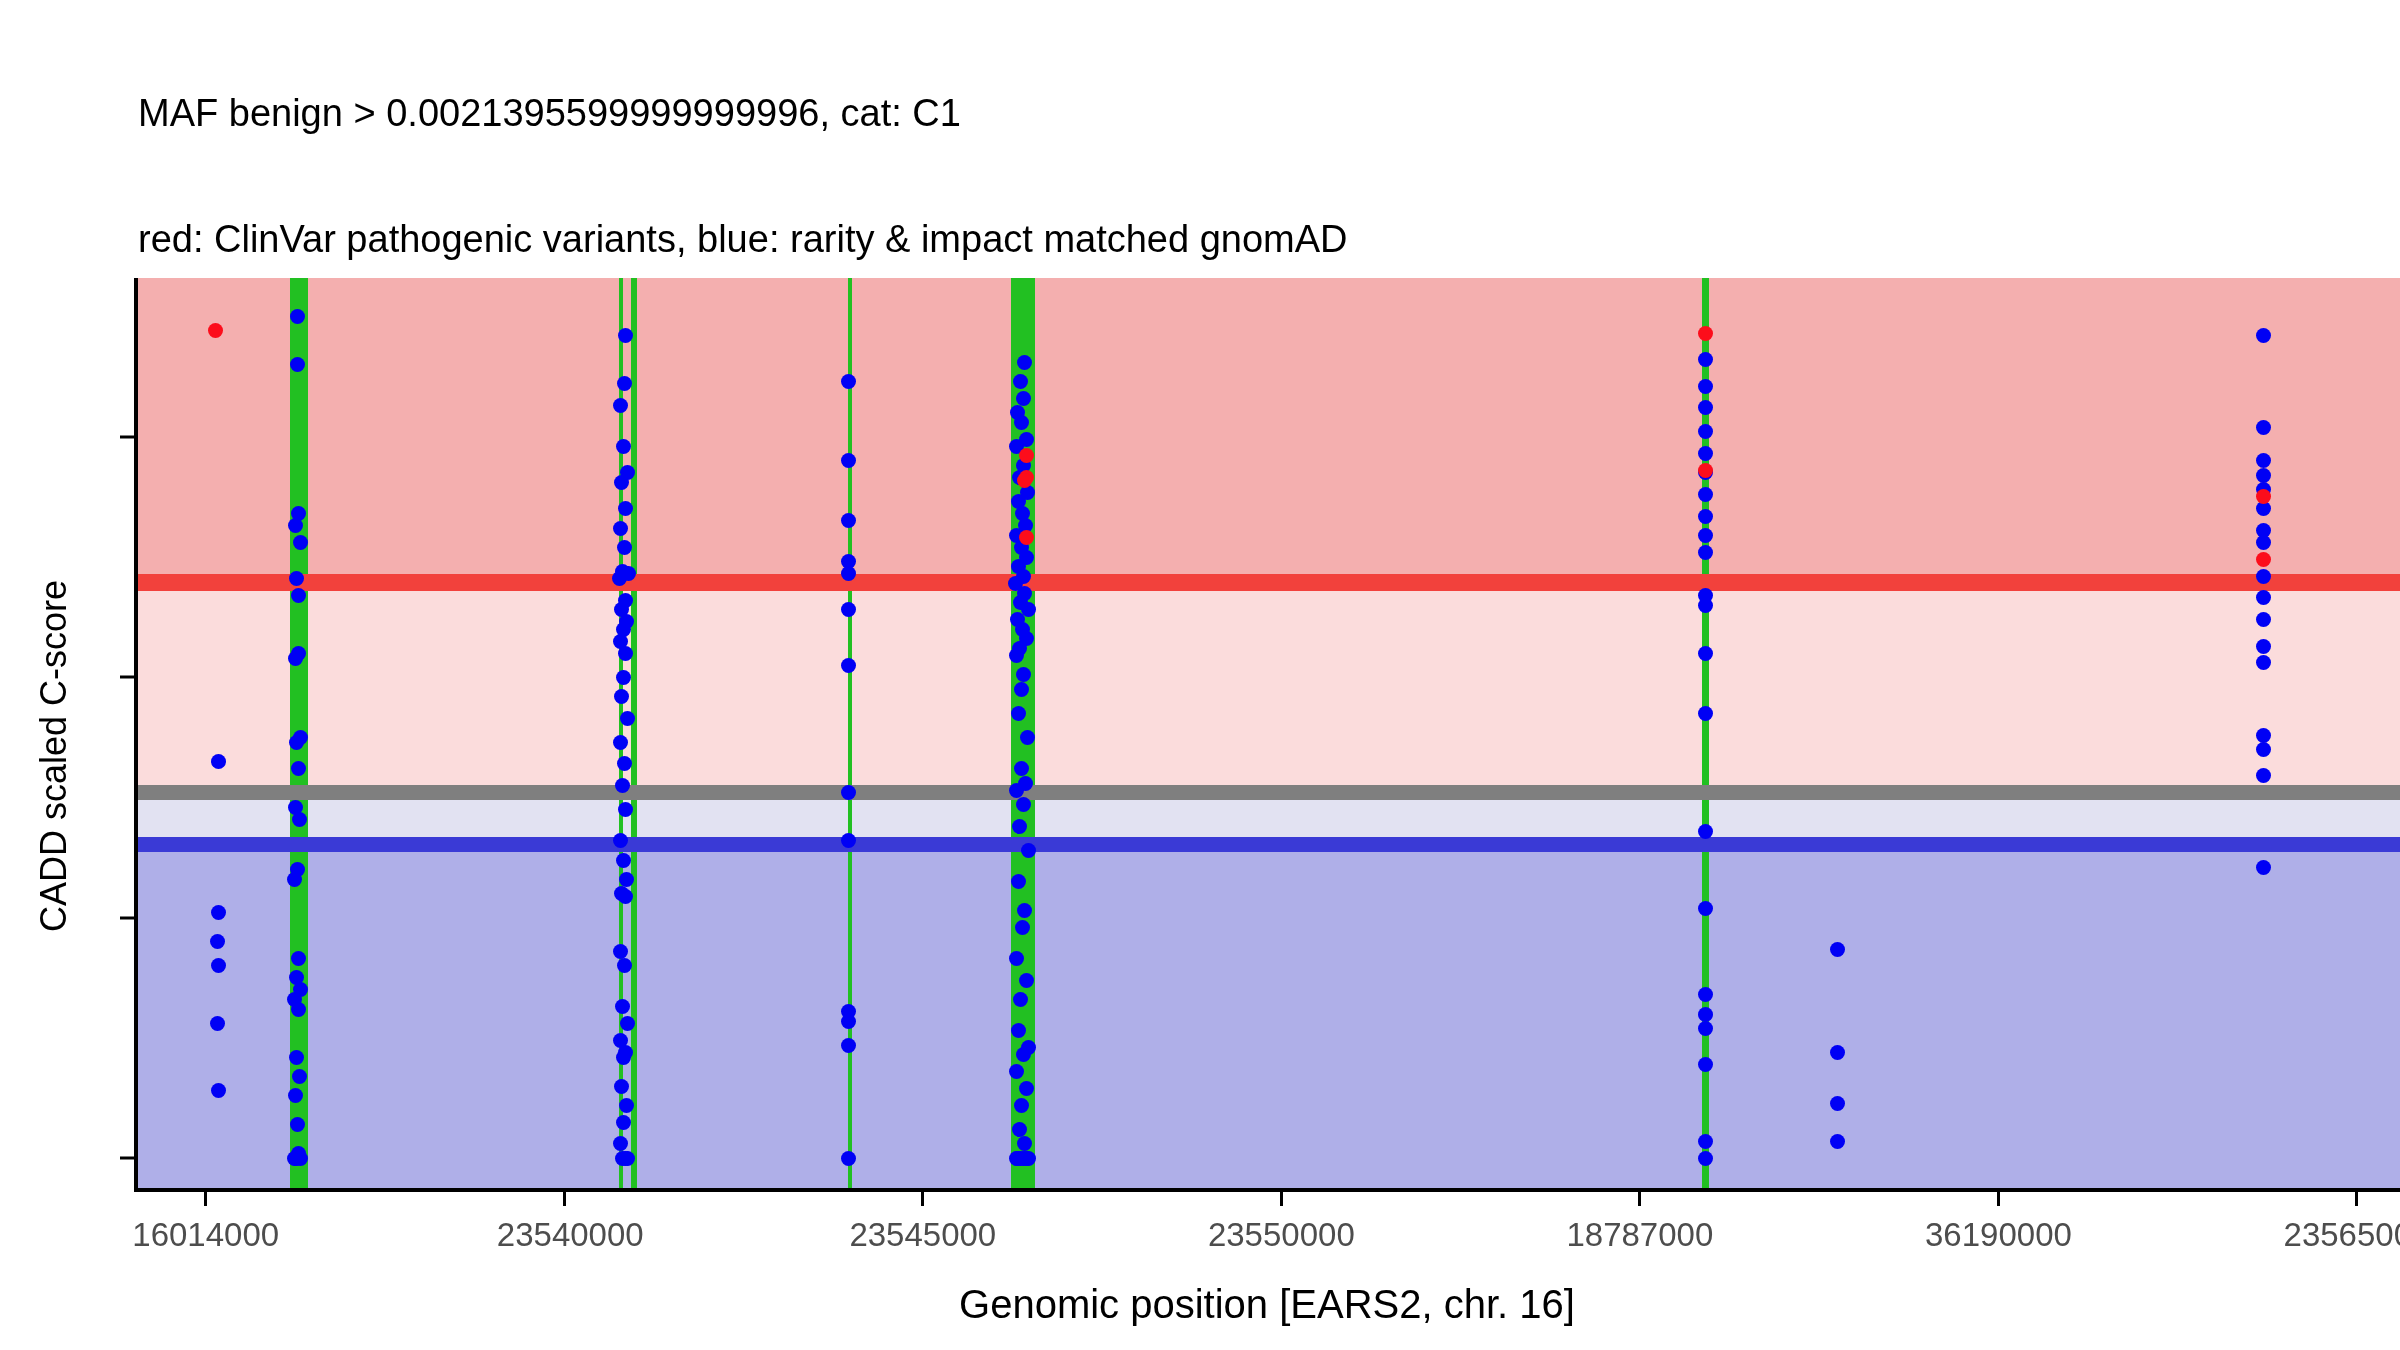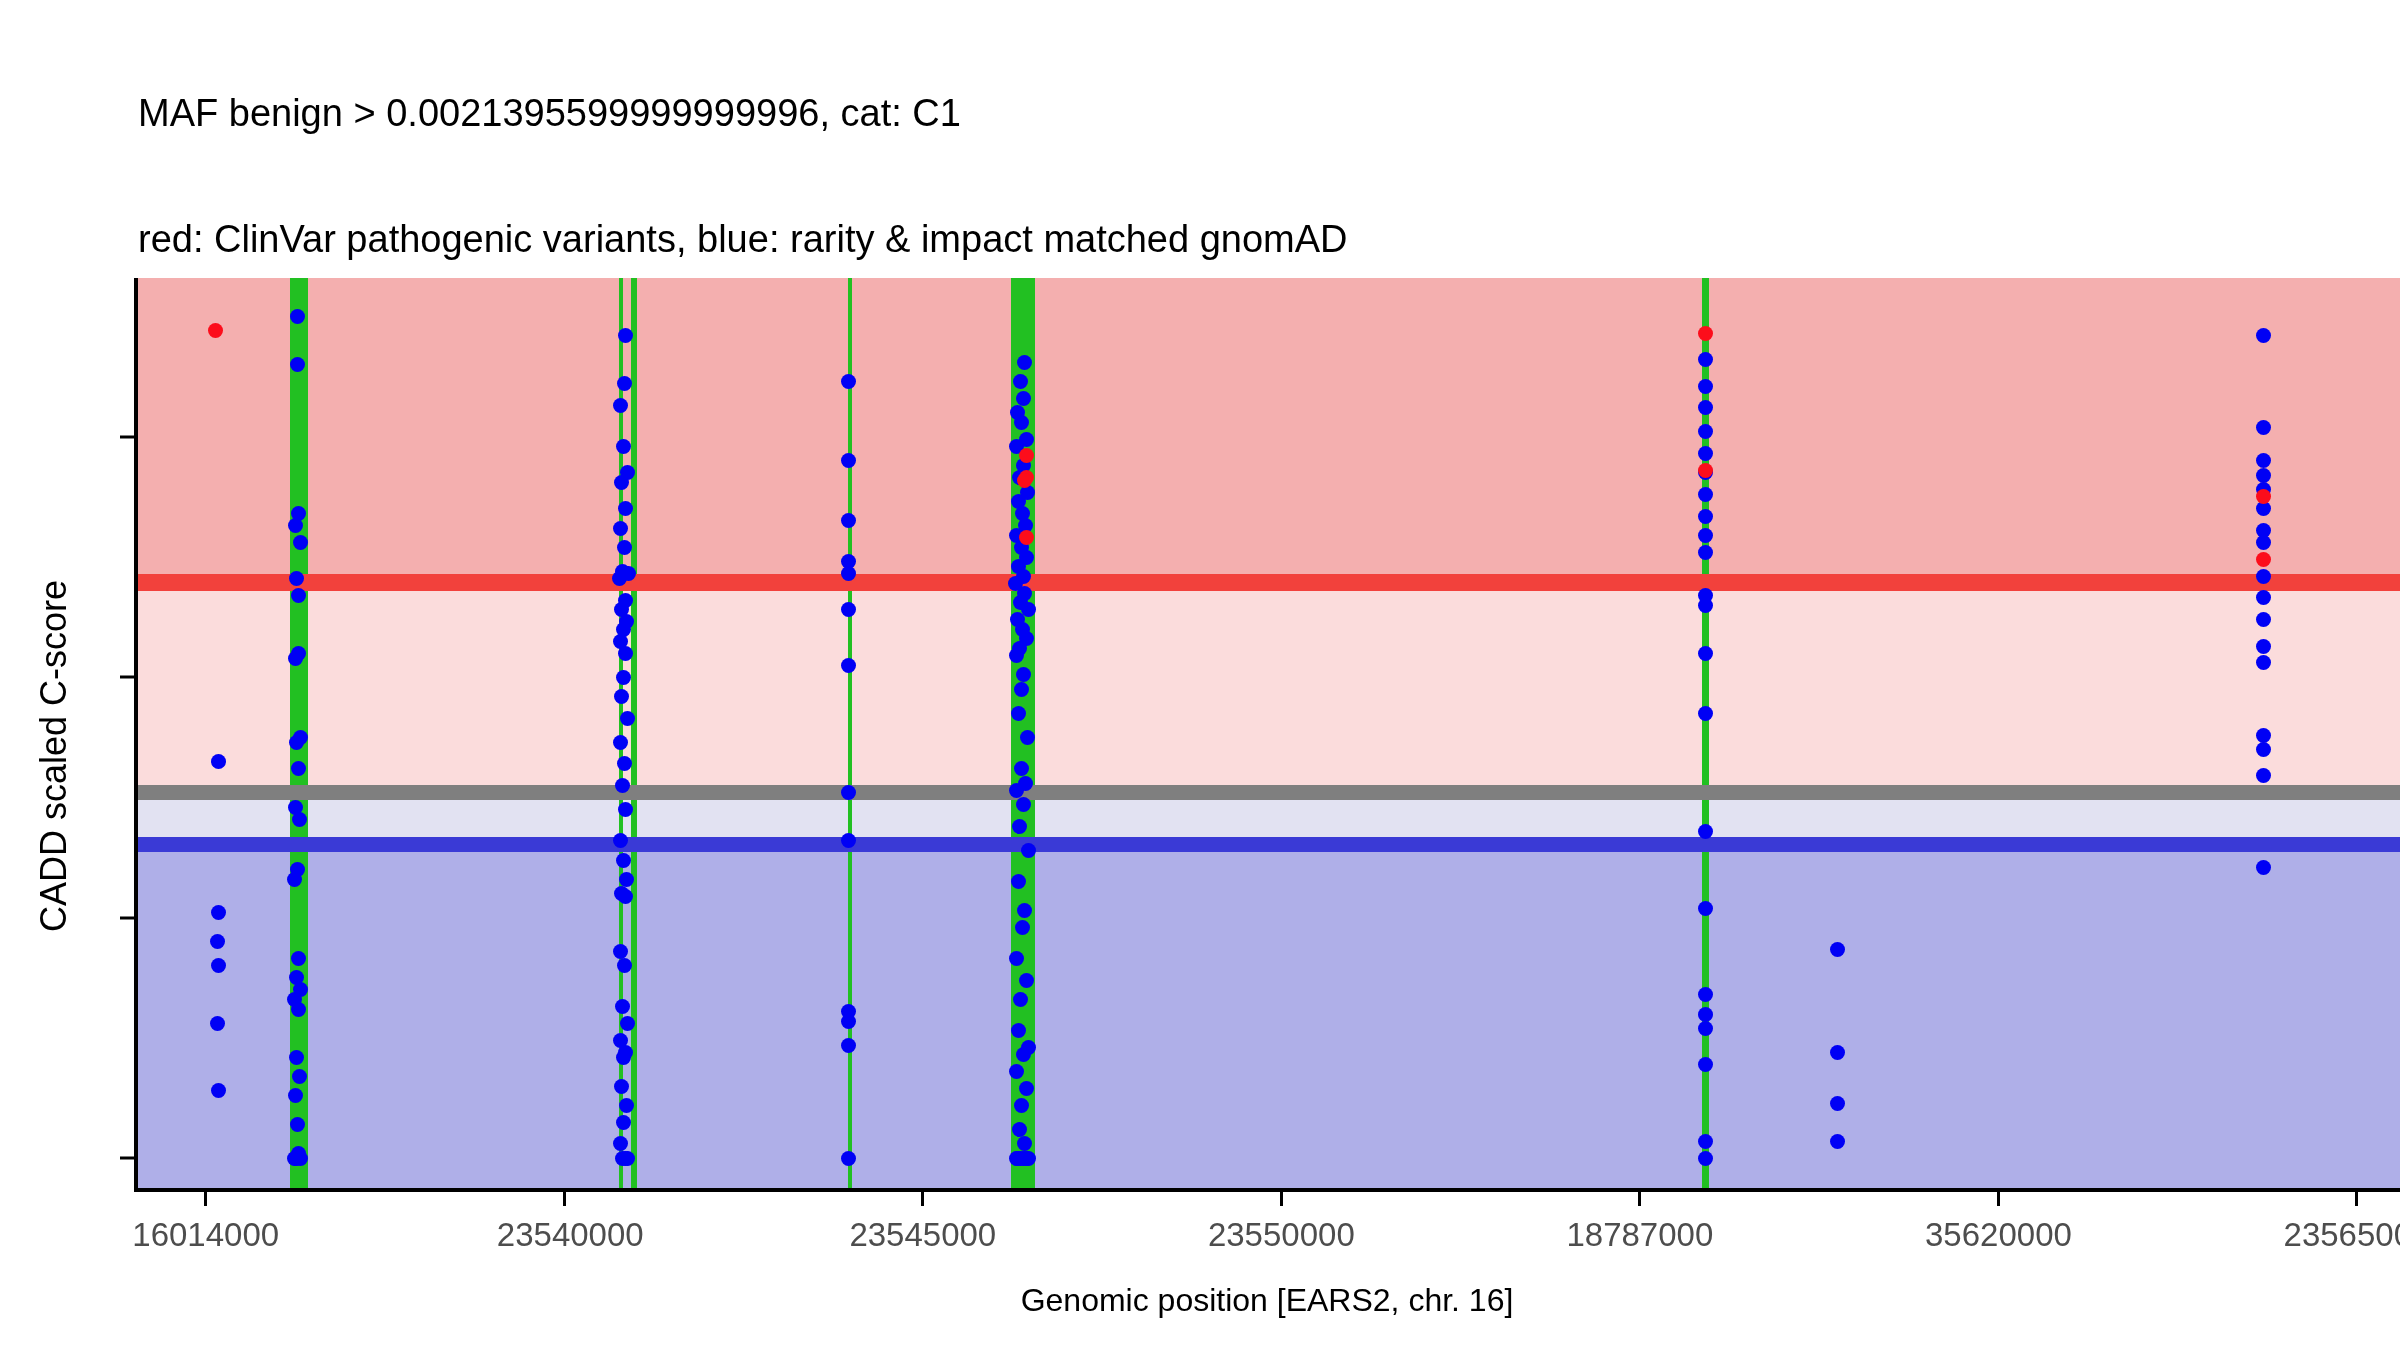--- a/index.html
+++ b/index.html
@@ -87,21 +87,21 @@
     font-size: 33px;
     color: #4d4d4d;
     white-space: nowrap;
     transform: translateX(-50%);
   }
   #xlabel {
     position: absolute;
     left: 134px; top: 1282px;
     width: 2266px;
     text-align: center;
-    font-size: 32px;
+    font-size: 40px;
     color: #000;
     white-space: nowrap;
   }
 </style>
 </head>
 <body>
 
 <div id="page">
 
   <div id="title-block">
@@ -348,19 +348,19 @@
       <div class="xtick-label" style="left: 205.709px;">16014000</div>
       <div class="xtick-mark" style="left: 564.253px;"></div>
       <div class="xtick-label" style="left: 564.253px; margin-left: 6px;">23540000</div>
       <div class="xtick-mark" style="left: 922.797px;"></div>
       <div class="xtick-label" style="left: 922.797px;">23545000</div>
       <div class="xtick-mark" style="left: 1281.34px;"></div>
       <div class="xtick-label" style="left: 1281.34px;">23550000</div>
       <div class="xtick-mark" style="left: 1639.89px;"></div>
       <div class="xtick-label" style="left: 1639.89px;">18787000</div>
       <div class="xtick-mark" style="left: 1998.43px;"></div>
-      <div class="xtick-label" style="left: 1998.43px;">35620000</div>
+      <div class="xtick-label" style="left: 1998.43px;">36190000</div>
       <div class="xtick-mark" style="left: 2356.97px;"></div>
       <div class="xtick-label" style="left: 2356.97px;">23565000</div>
     </div>
   <div id="xlabel">Genomic position [EARS2, chr. 16]</div>
 
 </div>
 
 </body></html>

